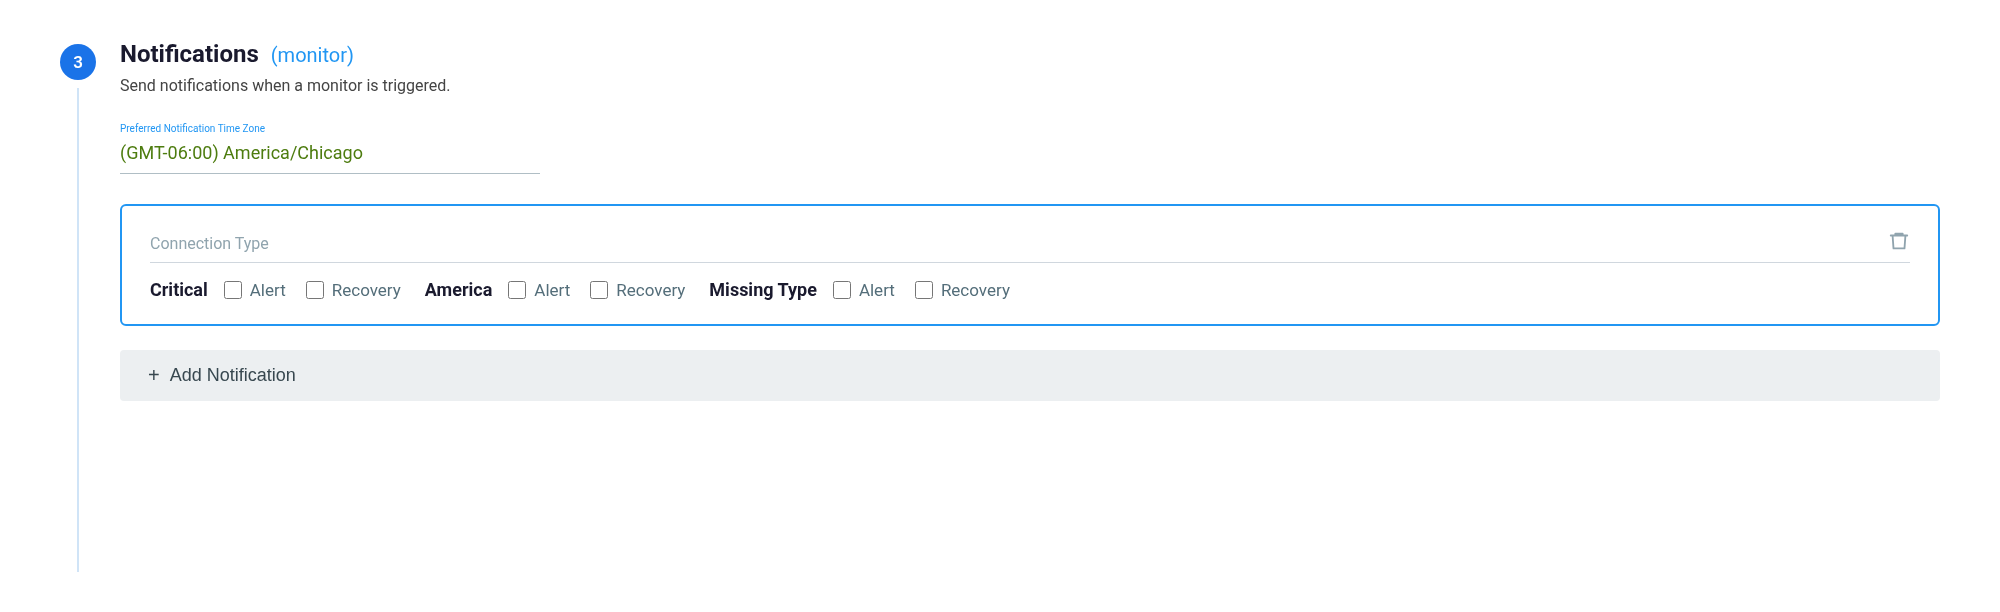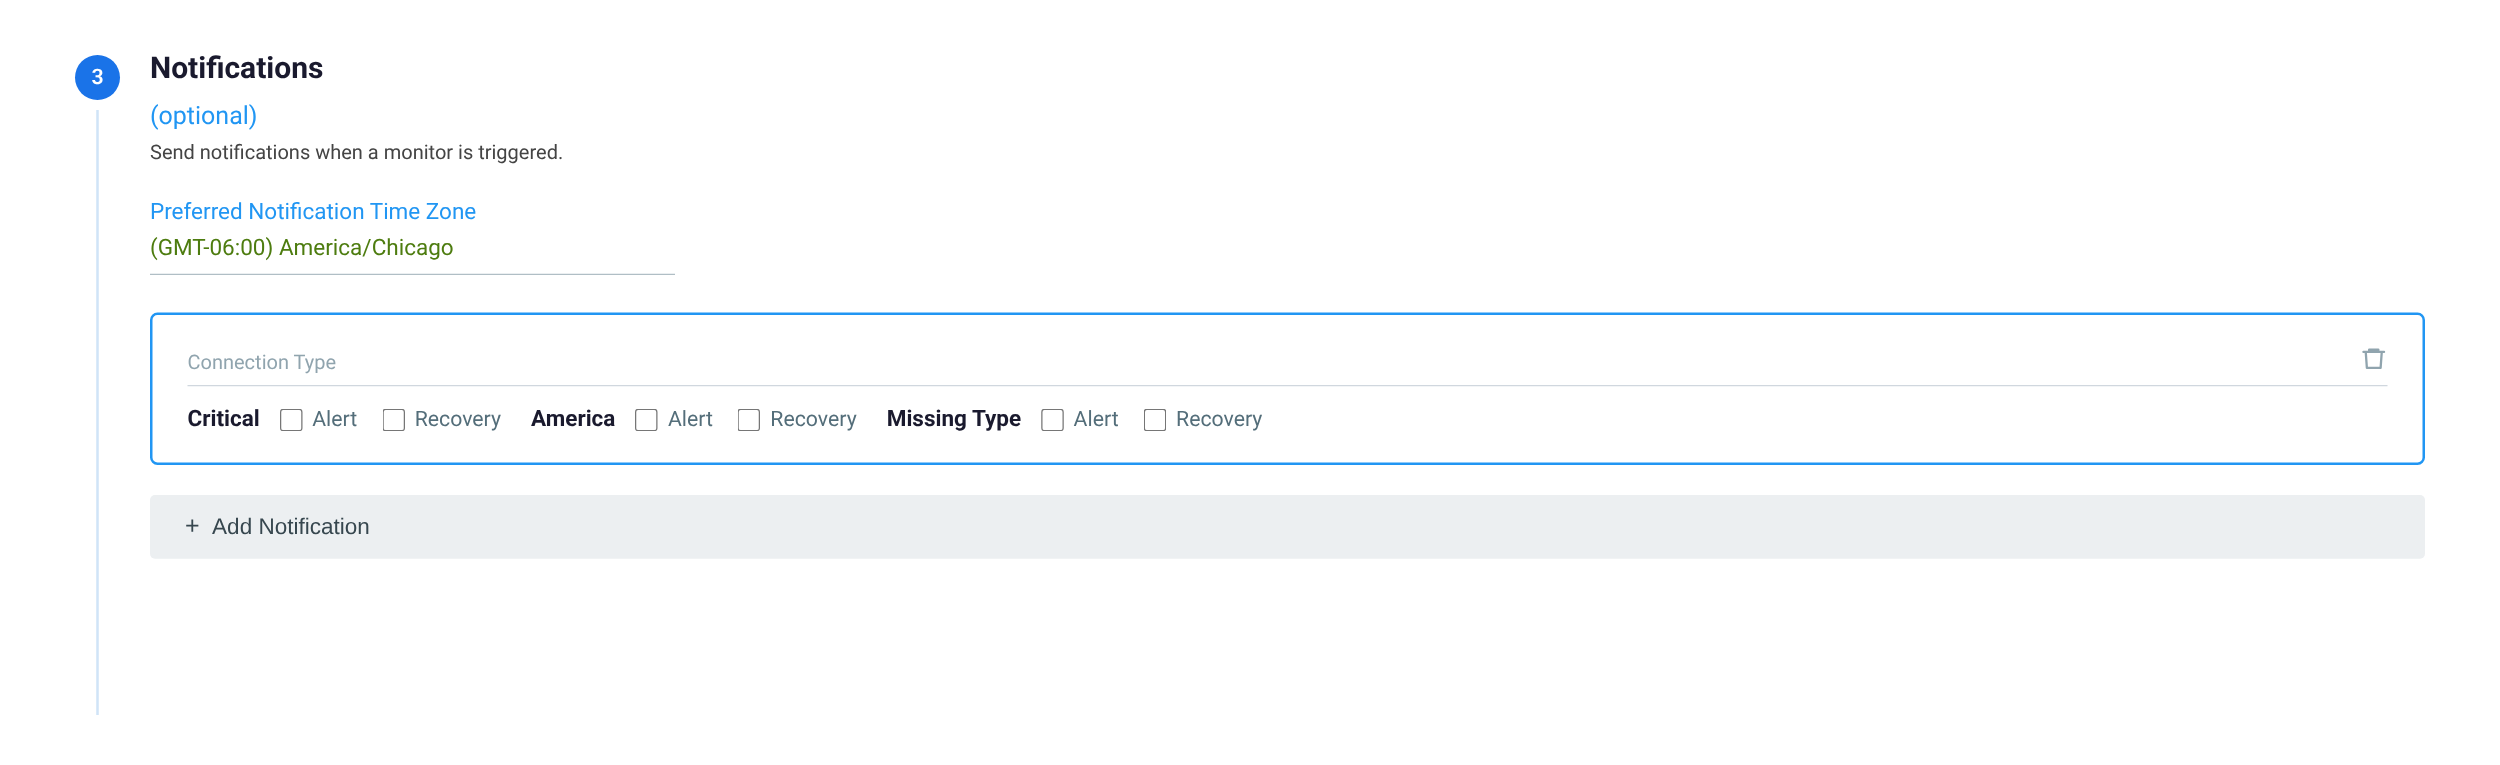--- a/index.html
+++ b/index.html
@@ -59,21 +59,20 @@
       display: flex;
       flex-direction: column;
       gap: 0;
     }
 
     .section-header {
       display: flex;
       align-items: baseline;
       gap: 12px;
       margin-bottom: 8px;
-      flex-direction: column;
     }
 
     .section-title {
       font-size: 24px;
       font-weight: 700;
       color: #1a1a2e;
     }
 
     .optional-label {
       font-size: 20px;
@@ -81,21 +80,21 @@
       color: #2196f3;
     }
 
     .section-description {
       font-size: 16px;
       color: #444;
       margin-bottom: 28px;
     }
 
     .field-label {
-      font-size: 18px;
+      font-size: 10px;
       color: #2196f3;
       margin-bottom: 8px;
     }
 
     .timezone-value {
       font-size: 18px;
       color: #4d7c0f;
       padding-bottom: 10px;
       border-bottom: 1px solid #b0bec5;
       width: 420px;
@@ -197,21 +196,21 @@
 
   <div class="step-indicator-col">
     <div class="step-circle">3</div>
     <div class="step-line"></div>
   </div>
 
   <div class="content-col">
 
     <div class="section-header">
       <span class="section-title">Notifications</span>
-      <span class="optional-label">(optional)</span>
+      <span class="optional-label">(monitor)</span>
     </div>
 
     <p class="section-description">Send notifications when a monitor is triggered.</p>
 
     <div class="field-label">Preferred Notification Time Zone</div>
 
     <div class="timezone-value">(GMT-06:00) America/Chicago</div>
 
     <div class="notification-card">
 

